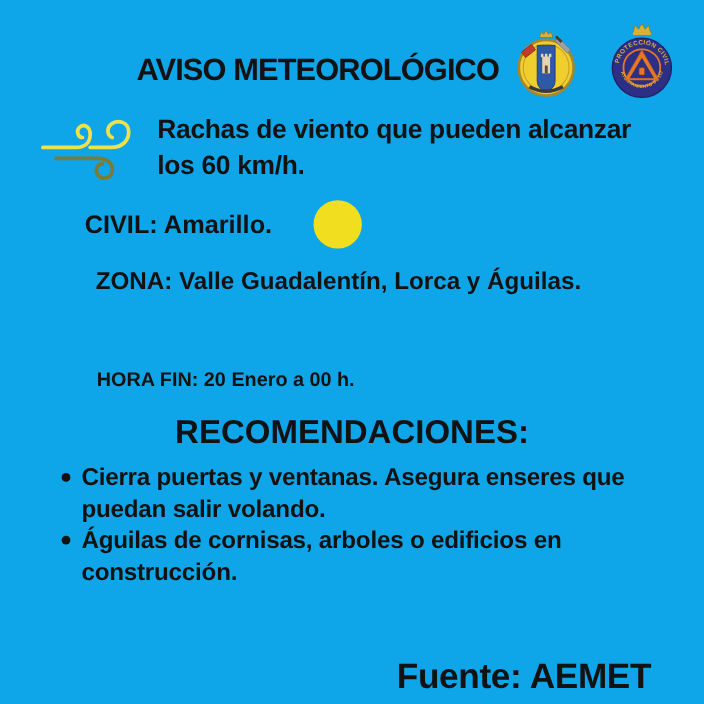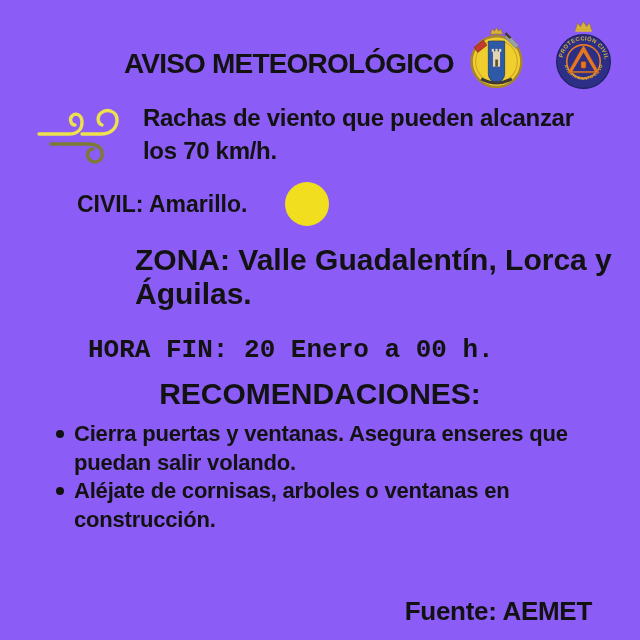--- a/index.html
+++ b/index.html
@@ -17,39 +17,39 @@
   .logo-pc{left:549px;top:19px;width:69px;height:71px;}
   .wind-icon{position:absolute;left:33px;top:99px;width:92px;height:76px;}
   .headline{
     position:absolute;left:143px;top:101px;width:492px;
     font-size:24px;line-height:33px;letter-spacing:-0.3px;
   }
   .level-row{position:absolute;left:77px;top:191px;font-size:23px;}
   .level-dot{
     position:absolute;left:285px;top:182px;width:44px;height:44px;border-radius:50%;
   }
-  .zona{position:absolute;left:87px;top:243px;font-size:30px;margin-left:48px;}
+  .zona{position:absolute;left:87px;top:243px;font-size:22px;}
   .hora-inicio{position:absolute;left:88px;top:293px;font-size:22px;}
-  .hora-fin{position:absolute;left:88px;top:335px;font-size:26px;font-family:Liberation Mono, monospace;}
+  .hora-fin{position:absolute;left:88px;top:335px;font-size:18px;}
   .reco-title{position:absolute;left:0;top:377px;width:640px;text-align:center;font-size:30px;}
   .reco-list{
     position:absolute;left:36px;top:404px;width:592px;margin:16px;padding:0;list-style:none;
     font-size:22px;line-height:28.5px;letter-spacing:-0.2px;
   }
   .reco-item{display:flex;align-items:flex-start;margin:0;padding:0 0 0 4px;}
   .bullet-dot{
     flex:0 0 auto;width:8px;height:8px;border-radius:50%;background:#121212;
     margin:10px 10px 0 0;
   }
-  .source{position:absolute;right:48px;top:596px;font-size:26px;letter-spacing:-0.3px;margin-left:36px;}
+  .source{position:absolute;right:48px;top:596px;font-size:32px;letter-spacing:-0.3px;margin-left:36px;}
 </style>
 </head>
 <body>
 
-<div class="poster" style="background: #8b5cf6; color: rgb(18, 18, 18);">
+<div class="poster" style="background: #0ea5e9; color: rgb(18, 18, 18);">
 
   <div class="title">AVISO METEOROLÓGICO</div>
 
   <svg class="logo logo-lorca" viewBox="0 0 60 62">
     <path d="M24 9 h12 l-1.5 -5 -2.5 2 -2 -3.5 -2 3.5 -2.5 -2 z" fill="#D9B23A" stroke="#8a6d1f" stroke-width="0.6"></path>
     <ellipse cx="30" cy="36" rx="24.5" ry="25" fill="#F0CE2E" stroke="#A8862A" stroke-width="2.4"></ellipse>
     <ellipse cx="30" cy="36" rx="20.5" ry="21" fill="none" stroke="#C9A227" stroke-width="1"></ellipse>
     <path d="M22 16 h16 v32 a8 8.5 0 0 1 -16 0 z" fill="#2E59A6" stroke="#1d3c78" stroke-width="0.8"></path>
     <rect x="26.5" y="26" width="7" height="15" fill="#E2D5B0"></rect>
     <rect x="25.3" y="23.5" width="2.2" height="3" fill="#E2D5B0"></rect>
@@ -82,37 +82,37 @@
     <rect x="31.5" y="42" width="5" height="6.5" rx="1" fill="#E87722" stroke="#8a3d08" stroke-width="0.5"></rect>
   </svg>
 
   <svg class="wind-icon" viewBox="0 0 92 76">
     <path d="M6 35 H36 C45 35 49 30 49 23 C49 16 43 13 39 17 C36 20 38 26 42 26" fill="none" stroke="#EDE24B" stroke-width="3.4" stroke-linecap="round"></path>
     <path d="M49 35 H68 C78 35 84 29 84 21 C84 12 74 9 68 14 C64 17 64 24 69 26" fill="none" stroke="#EDE24B" stroke-width="3.4" stroke-linecap="round"></path>
     <path d="M18 45 H56 C66 45 70 51 69 57 C68 63 60 65 56 60 C53 56 55 50 60 50" fill="none" stroke="#7D7A33" stroke-width="3.4" stroke-linecap="round"></path>
   </svg>
 
   <div class="headline prewrap">Rachas de viento que pueden alcanzar
-los 70 km/h.</div>
+los 60 km/h.</div>
 
   <div class="level-row">CIVIL: Amarillo.</div>
   <div class="level-dot" style="background: rgb(241, 222, 31);"></div>
 
   <div class="zona">ZONA: Valle Guadalentín, Lorca y Águilas.</div>
   <div class="hora-fin">HORA FIN: 20 Enero a 00 h.</div>
 
   <div class="reco-title">RECOMENDACIONES:</div>
   <ul class="reco-list">
     <li class="reco-item">
       <span class="bullet-dot"></span>
       <span class="prewrap">Cierra puertas y ventanas. Asegura enseres que
 puedan salir volando.</span>
     </li>
     <li class="reco-item">
       <span class="bullet-dot"></span>
-      <span class="prewrap">Aléjate de cornisas, arboles o ventanas en
+      <span class="prewrap">Águilas de cornisas, arboles o edificios en
 construcción.</span>
     </li>
   </ul>
 
   <div class="source">Fuente: AEMET</div>
 
 </div>
 
 </body></html>

